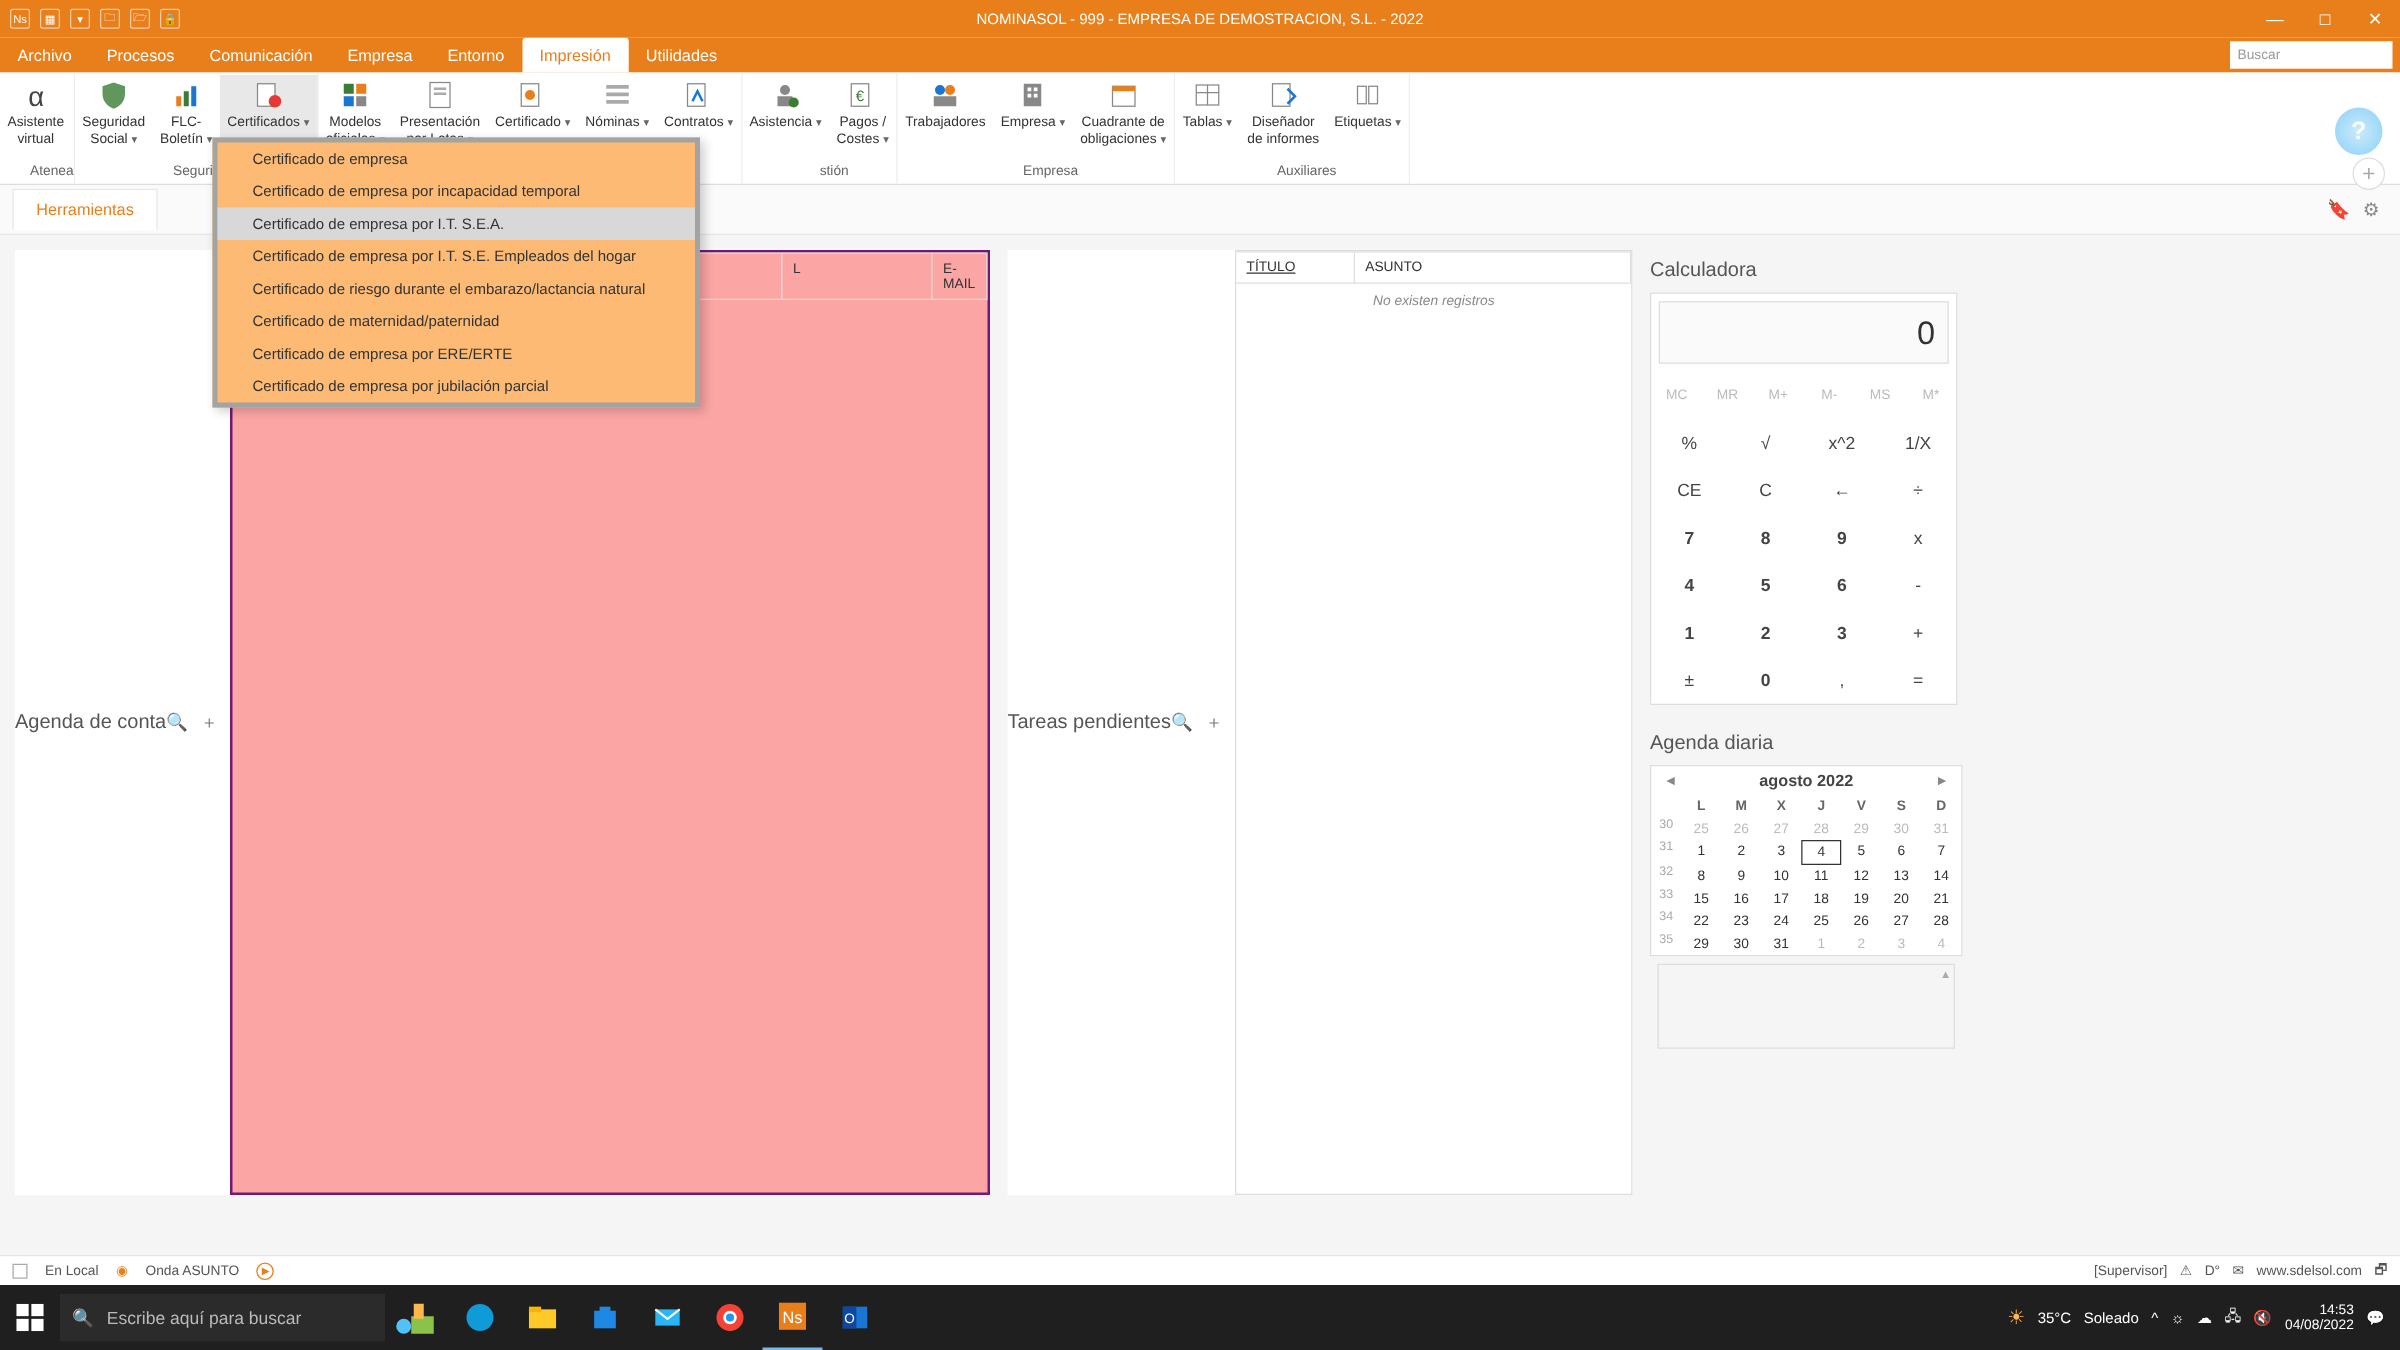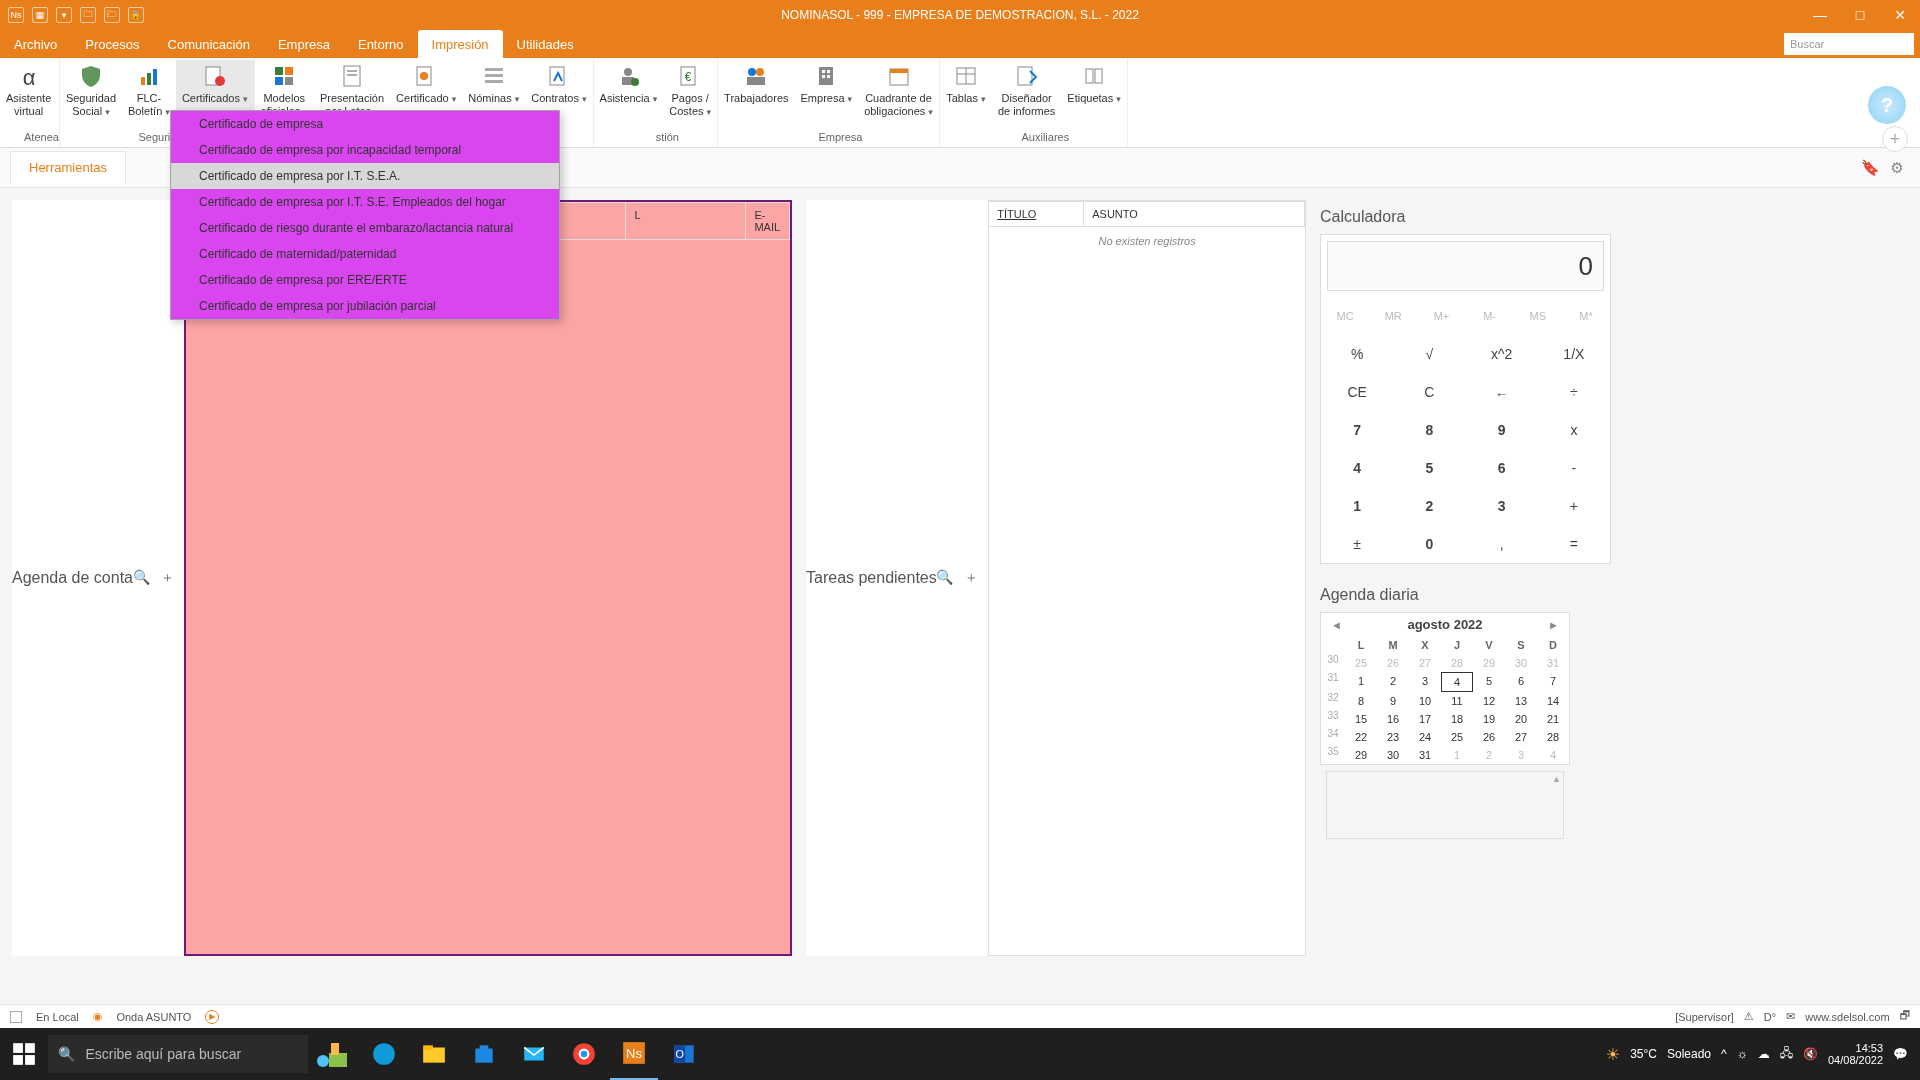--- a/index.html
+++ b/index.html
@@ -25,21 +25,21 @@
 .rgroup .items { display: flex; flex: 1; }
 .ritem { display: flex; flex-direction: column; align-items: center; justify-content: flex-start; padding: 2px 6px; font-size: 11px; color: #333; text-align: center; cursor: pointer; line-height: 1.2; min-width: 52px; }
 .ritem.active-dd { background: #e8e8e8; }
 .ritem .ricon { width: 28px; height: 28px; margin-bottom: 2px; display: flex; align-items: center; justify-content: center; }
 .ritem .rlabel { white-space: pre-line; }
 .ritem .caret { font-size: 9px; color: #666; }
 .rgroup .glabel { font-size: 11px; color: #666; text-align: center; height: 14px; padding-left: 24px; }
 .ribbon .helpbtn { position: absolute; right: 14px; top: 28px; width: 38px; height: 38px; border-radius: 50%; background: radial-gradient(circle,#b4e3fb,#5dbef3); display: flex; align-items: center; justify-content: center; color: #fff; font-weight: bold; font-size: 20px; opacity:0.7; }
 
 
-.ddmenu { position: absolute; left: 170px; top: 2px; width: 390px; background: #d946ef; border: 1px solid #a3a3a3; box-shadow: 3px 3px 8px rgba(0,0,0,0.2); z-index: 100; }
+.ddmenu { position: absolute; left: 170px; top: 2px; width: 390px; background: #fdba74; border: 4px solid #a3a3a3; box-shadow: 3px 3px 8px rgba(0,0,0,0.2); z-index: 100; }
 .ddmenu .dditem { padding: 6px 28px; font-size: 12px; color: #333; cursor: pointer; }
 .ddmenu .dditem.hover { background: #d8d8d8; }
 
 
 .subtabsrow { height: 40px; background: #fafafa; border-bottom: 1px solid #e6e6e6; display: flex; align-items: center; position: relative; padding-left: 10px; }
 .subtab { padding: 8px 18px; font-size: 13px; color: #666; }
 .subtab.active { color: #e97f1a; background: #fff; border: 1px solid #e6e6e6; border-bottom: 1px solid #fff; }
 .subtabsrow .addtab { position: absolute; right: 12px; top: -22px; width: 26px; height: 26px; border-radius: 50%; border: 1px solid #ddd; display: flex; align-items: center; justify-content: center; font-size: 18px; color: #aaa; background:#fff; }
 .subtabsrow .ricons { margin-left: auto; display: flex; gap: 8px; padding-right: 14px; }
 .subtabsrow .ricons span { width: 18px; height: 18px; display:flex; align-items:center; justify-content:center; color:#e8a85a; font-size:15px;}
@@ -50,21 +50,21 @@
 .panel.agenda { width: 780px; }
 .panel.tareas { width: 500px; }
 .panel-title { font-size: 16px; color: #555; padding: 8px 10px; display: flex; align-items: center; }
 .panel-title .ptools { margin-left: auto; display: flex; gap: 10px; font-size: 14px; color: #777; }
 .panel .thead { display: flex; border-top: 1px solid #ddd; border-bottom: 1px solid #ddd; }
 .panel .th { padding: 6px 8px; font-size: 11px; color: #333; border-right: 1px solid #ddd; }
 .panel .tbody { flex: 1; display: flex; align-items: flex-start; justify-content: center; padding-top: 8px; font-size: 11px; font-style: italic; color: #888; }
 
 
 .rightcol { display: flex; flex-direction: column; gap: 14px; }
-.calc { width: 291px; }
+.calc { width: 246px; }
 .calc .display { height: 50px; border: 1px solid #ddd; margin: 6px; display: flex; align-items: center; justify-content: flex-end; padding: 0 10px; font-size: 26px; color: #333; background:#fafafa; }
 .calc .krow { display: flex; }
 .calc .kbtn { flex: 1; height: 38px; display: flex; align-items: center; justify-content: center; font-size: 14px; color: #444; cursor: pointer; }
 .calc .kbtn.mem { color: #bbb; font-size: 11px; }
 
 .agendadiaria { width: 250px; }
 .calnav { display: flex; align-items: center; justify-content: space-between; padding: 4px 10px; font-size: 13px; font-weight:bold; color:#444; }
 .calnav .navbtn { cursor: pointer; color: #888; font-size: 11px; }
 .calgrid { display: grid; grid-template-columns: 24px repeat(7,1fr); font-size: 11px; text-align: center; }
 .calgrid .wk { color: #aaa; font-size: 10px; }

